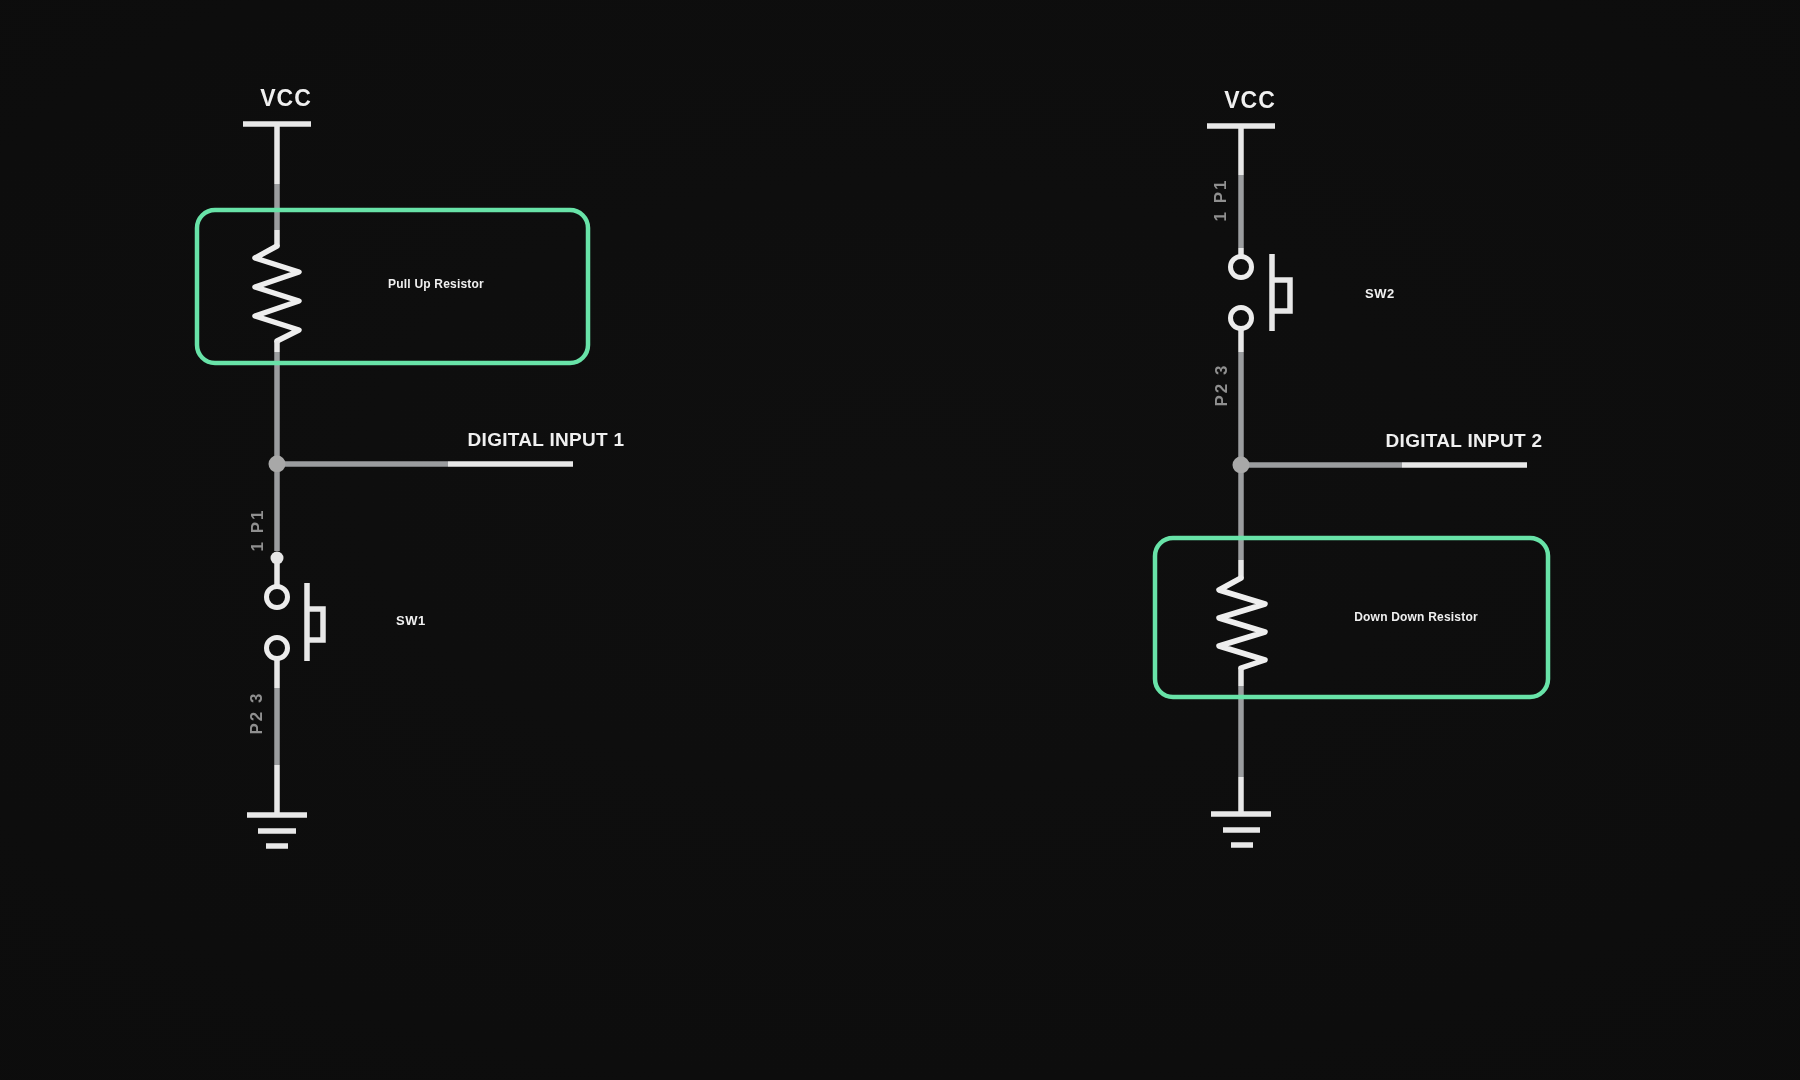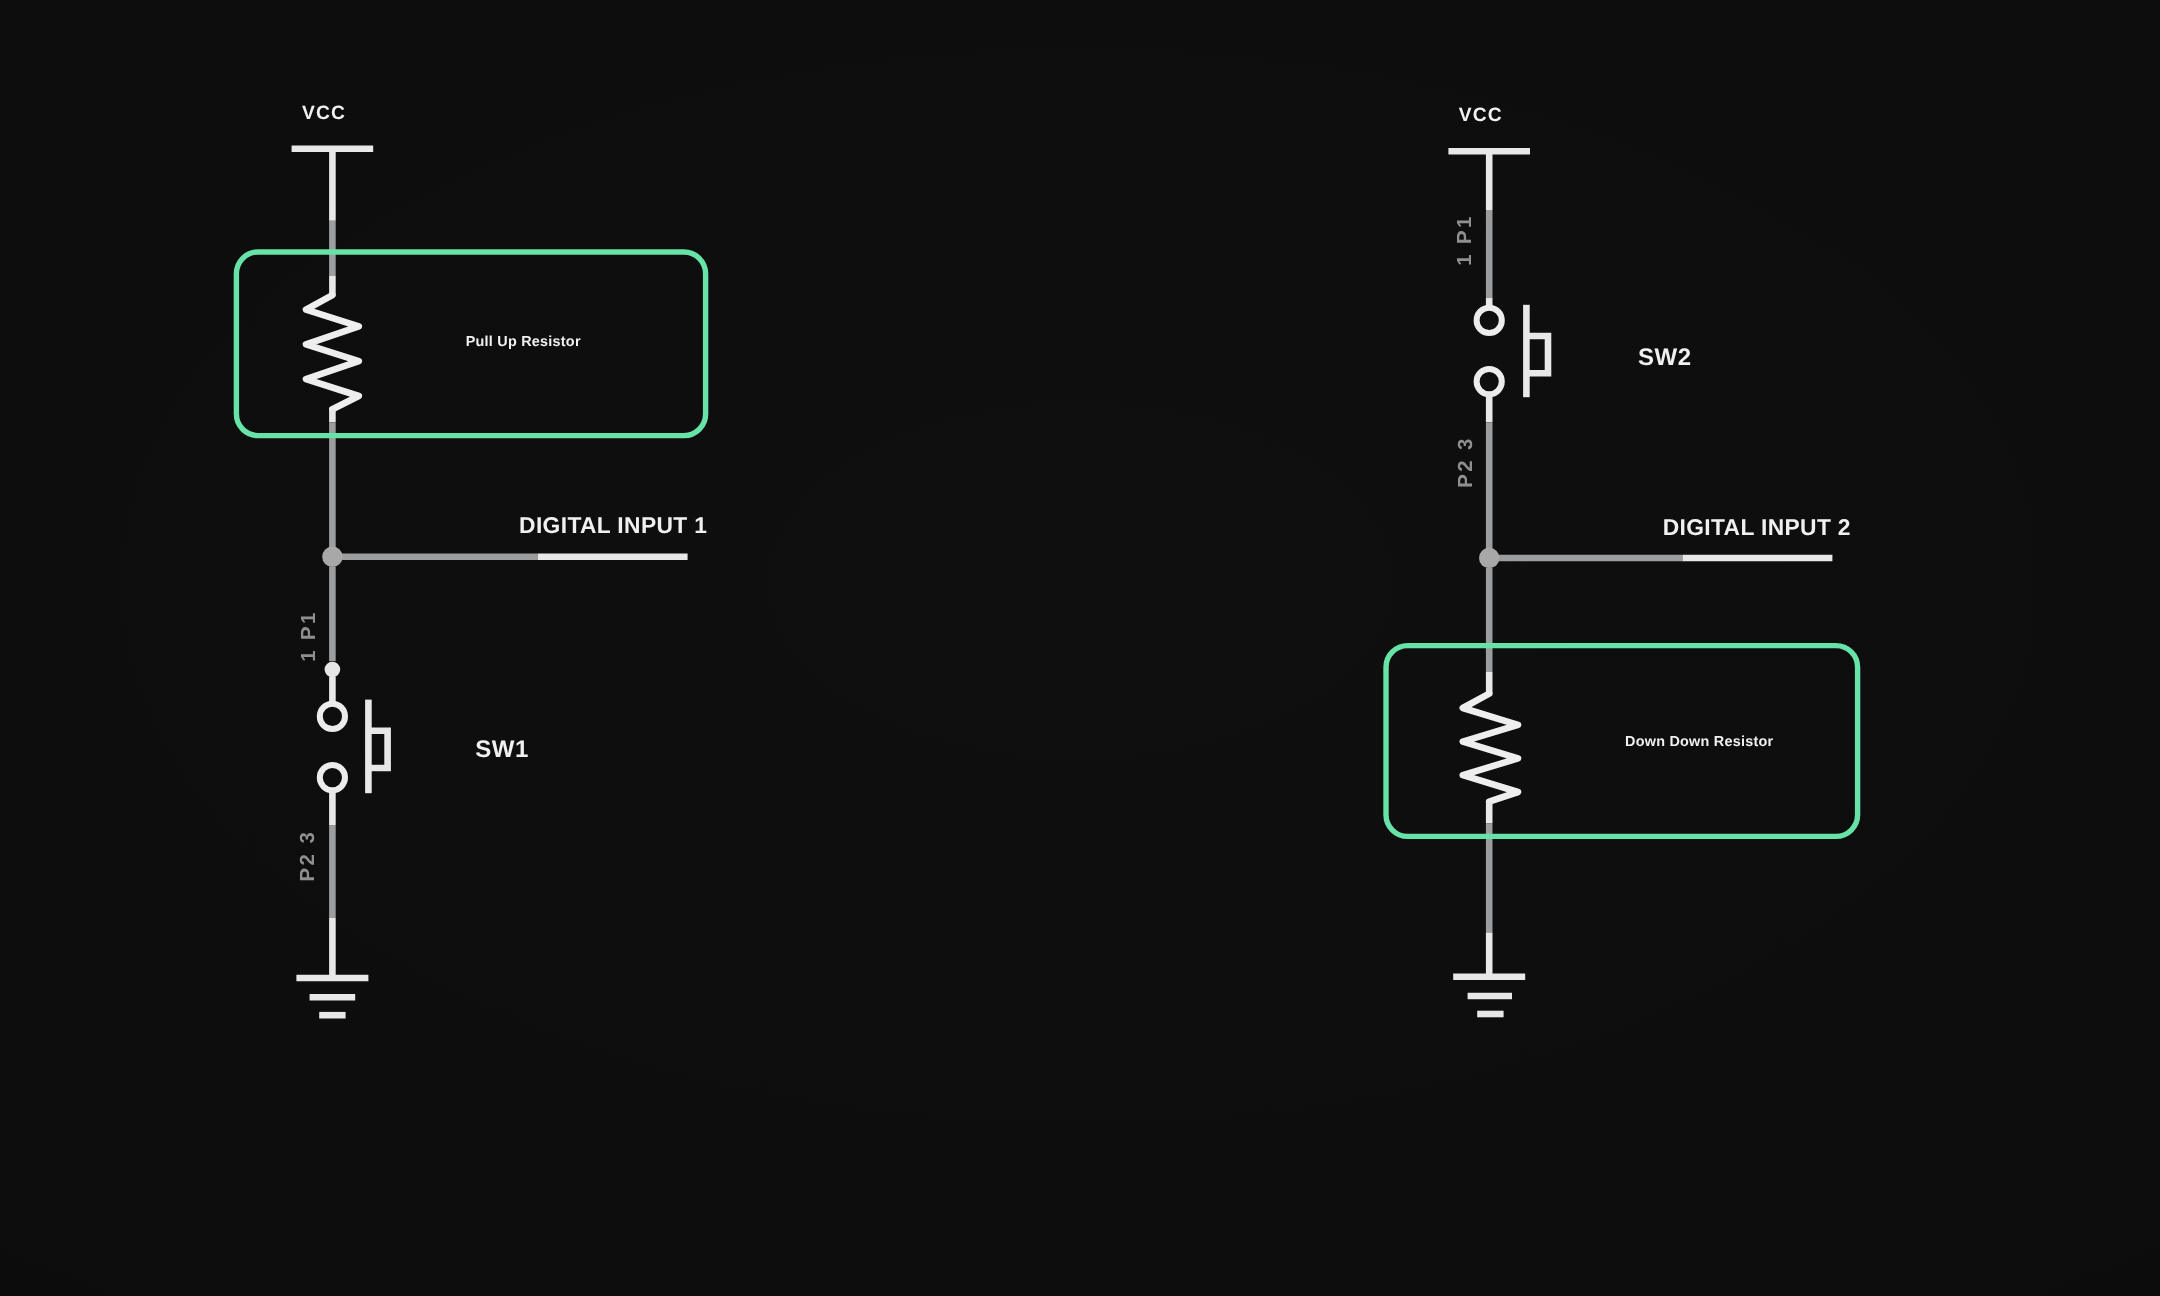--- a/index.html
+++ b/index.html
@@ -12,22 +12,22 @@
   }
   svg{position:absolute;left:0;top:0;}
   .wire{stroke:#9b9d9f;stroke-width:5.5;fill:none;stroke-linecap:butt;}
   .bright{stroke:#e8e8e8;stroke-width:5.5;fill:none;stroke-linecap:butt;}
   .zig{stroke:#eeeeee;stroke-width:5.5;fill:none;stroke-linejoin:round;stroke-linecap:round;}
   .accent{stroke:#68e3a8;stroke-width:4.5;fill:none;}
   .ring{stroke:#ececec;stroke-width:5;fill:none;}
   .dotg{fill:#a8a8a8;}
   .dotb{fill:#e6e6e6;}
   .lbl{position:absolute;color:#f0f0f0;font-weight:bold;white-space:nowrap;line-height:1.1;}
-  .vcc{font-size:16px;letter-spacing:1px;transform:translateX(-50%);}
-  .comp{font-size:20px;letter-spacing:0.5px;}
+  .vcc{font-size:23px;letter-spacing:1px;transform:translateX(-50%);margin-left:16px;}
+  .comp{font-size:13px;letter-spacing:0.5px;}
   .boxlbl{font-size:12px;letter-spacing:0.2px;transform:translate(-50%,-50%);}
   .dig{font-size:19px;letter-spacing:0.3px;transform:translate(-50%,-50%);}
   .pin{font-size:17px;font-weight:600;color:#8f8f8f;letter-spacing:2px;
        transform:translate(-50%,-50%) rotate(-90deg);}
   .title{font-size:84px;font-weight:bold;color:#fdfdfd;transform:translateX(-50%);top:914px;}
   .loose{letter-spacing:2px;}
   .tight{letter-spacing:-4px;}
 </style>
 </head>
 <body>
@@ -104,21 +104,21 @@
         <line class="bright" stroke-width="5" x1="1223" y1="830" x2="1260" y2="830"></line>
         <line class="bright" stroke-width="4.5" x1="1231" y1="845" x2="1253" y2="845"></line>
       </g>
 
       <rect class="accent" x="1155" y="538" width="393" height="159" rx="18"></rect>
     </g>
   </svg>
 
   <div class="lbl vcc" style="left:270px;top:86px;">VCC</div>
   <div class="lbl boxlbl" style="left:436px;top:285px;">Pull Up Resistor</div>
-  <div class="lbl dig" style="left:511px;top:440px;text-align:center;">DIGITAL INPUT 1</div>
+  <div class="lbl dig" style="left:546px;top:440px;text-align:center;">DIGITAL INPUT 1</div>
   <div class="lbl pin" style="left:258px;top:530px;">1 P1</div>
   <div class="lbl comp" style="left:396px;top:614px;">SW1</div>
   <div class="lbl pin" style="left:257px;top:713px;">P2 3</div>
 
   <div class="lbl vcc" style="left:1234px;top:88px;">VCC</div>
   <div class="lbl pin" style="left:1221px;top:200px;">1 P1</div>
   <div class="lbl comp" style="left:1365px;top:287px;">SW2</div>
   <div class="lbl pin" style="left:1222px;top:385px;">P2 3</div>
   <div class="lbl dig" style="left:1464px;top:441px;">DIGITAL INPUT 2</div>
   <div class="lbl boxlbl" style="left:1416px;top:618px;">Down Down Resistor</div>

